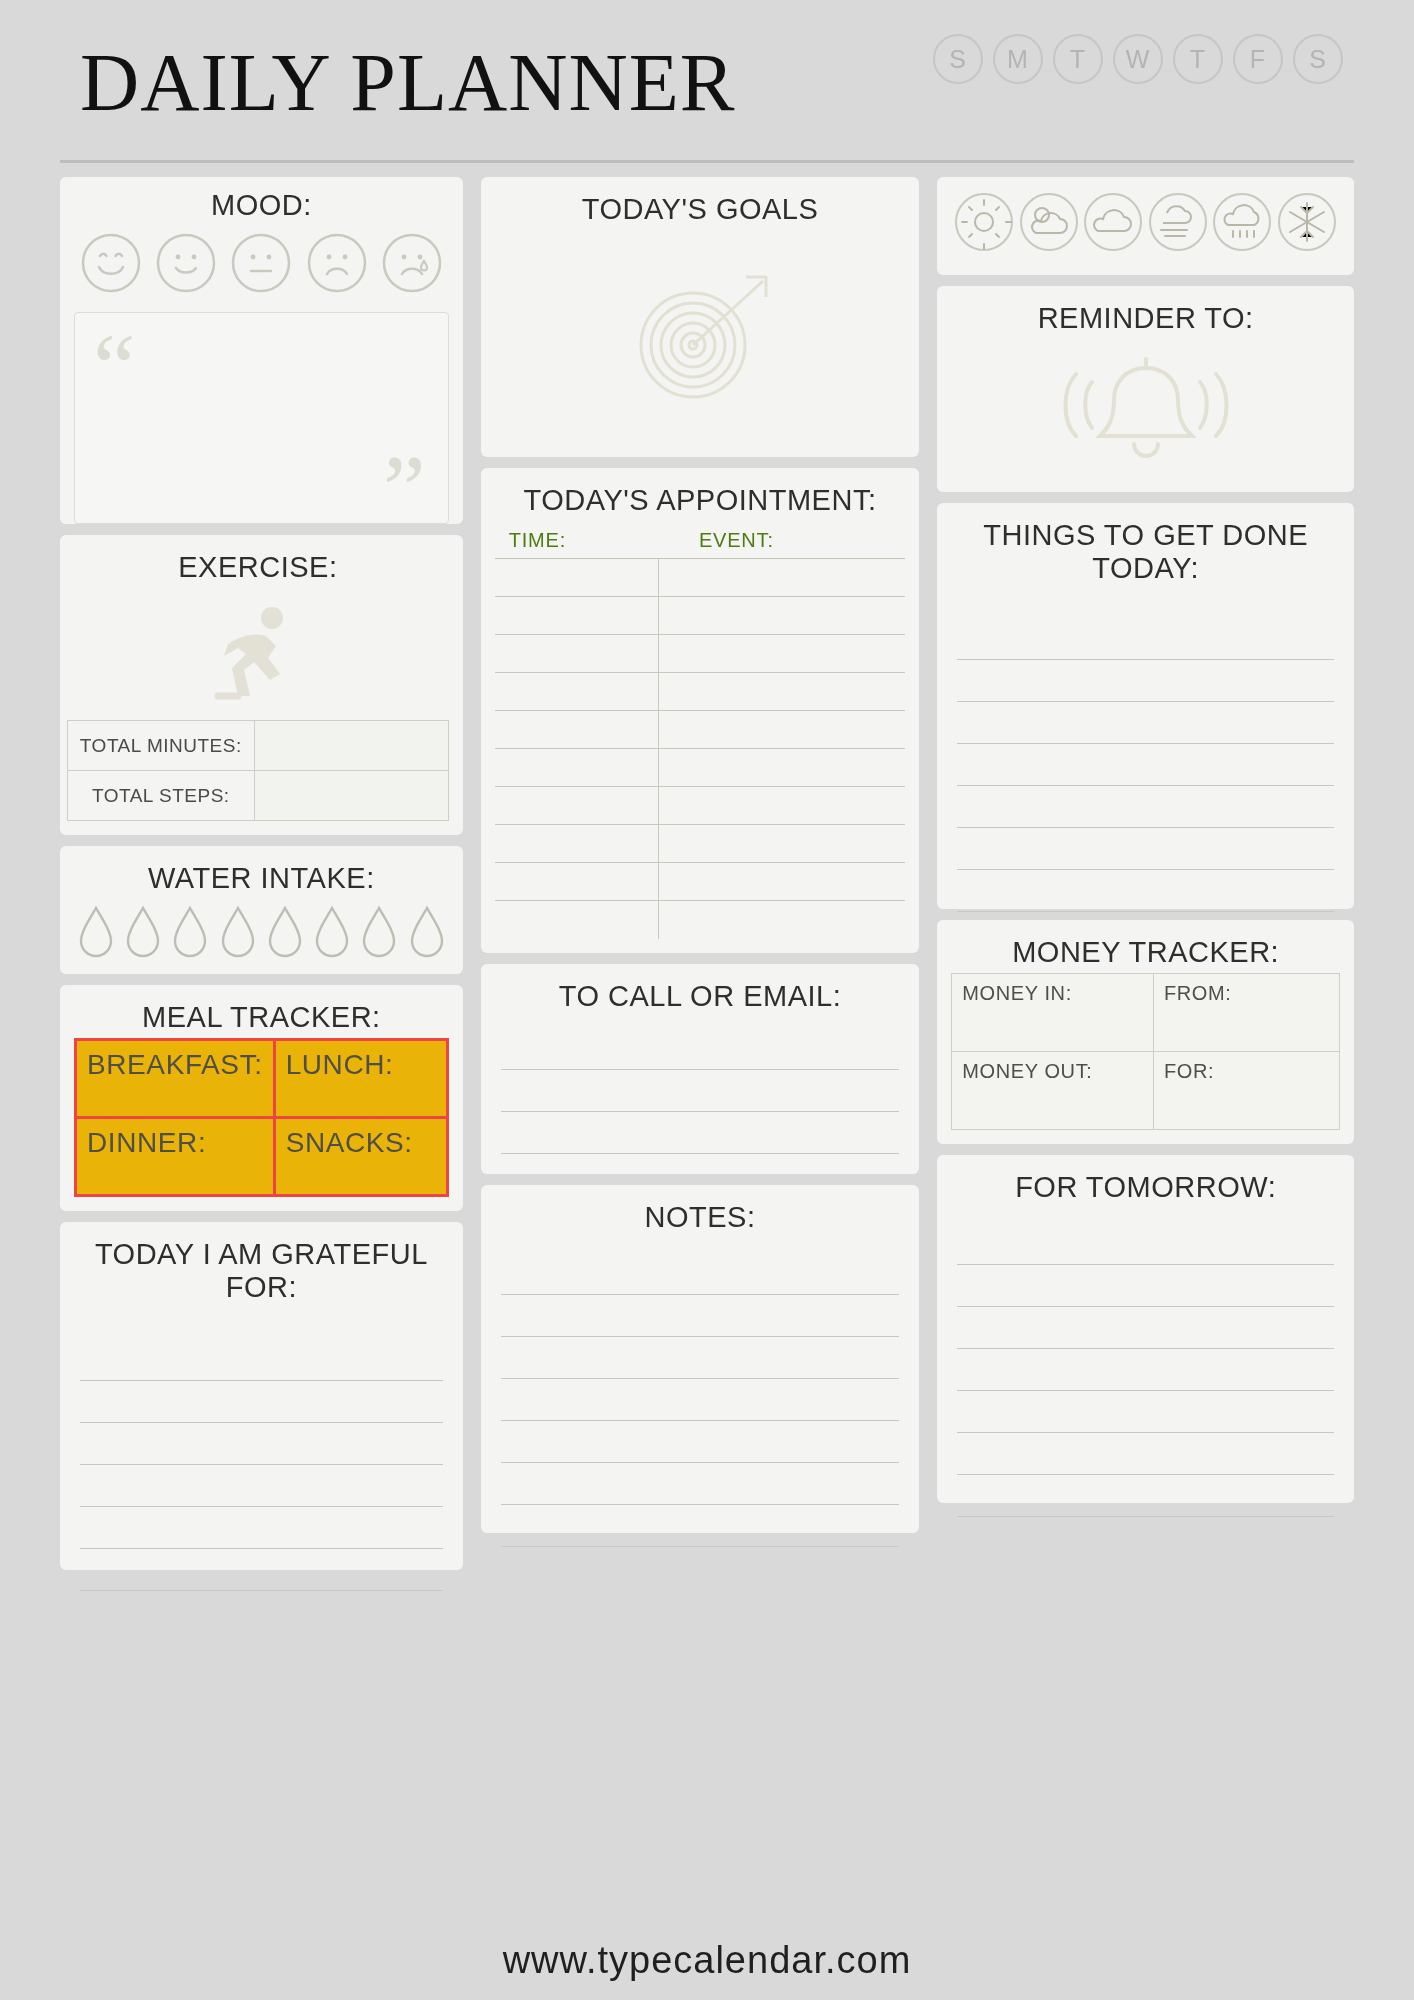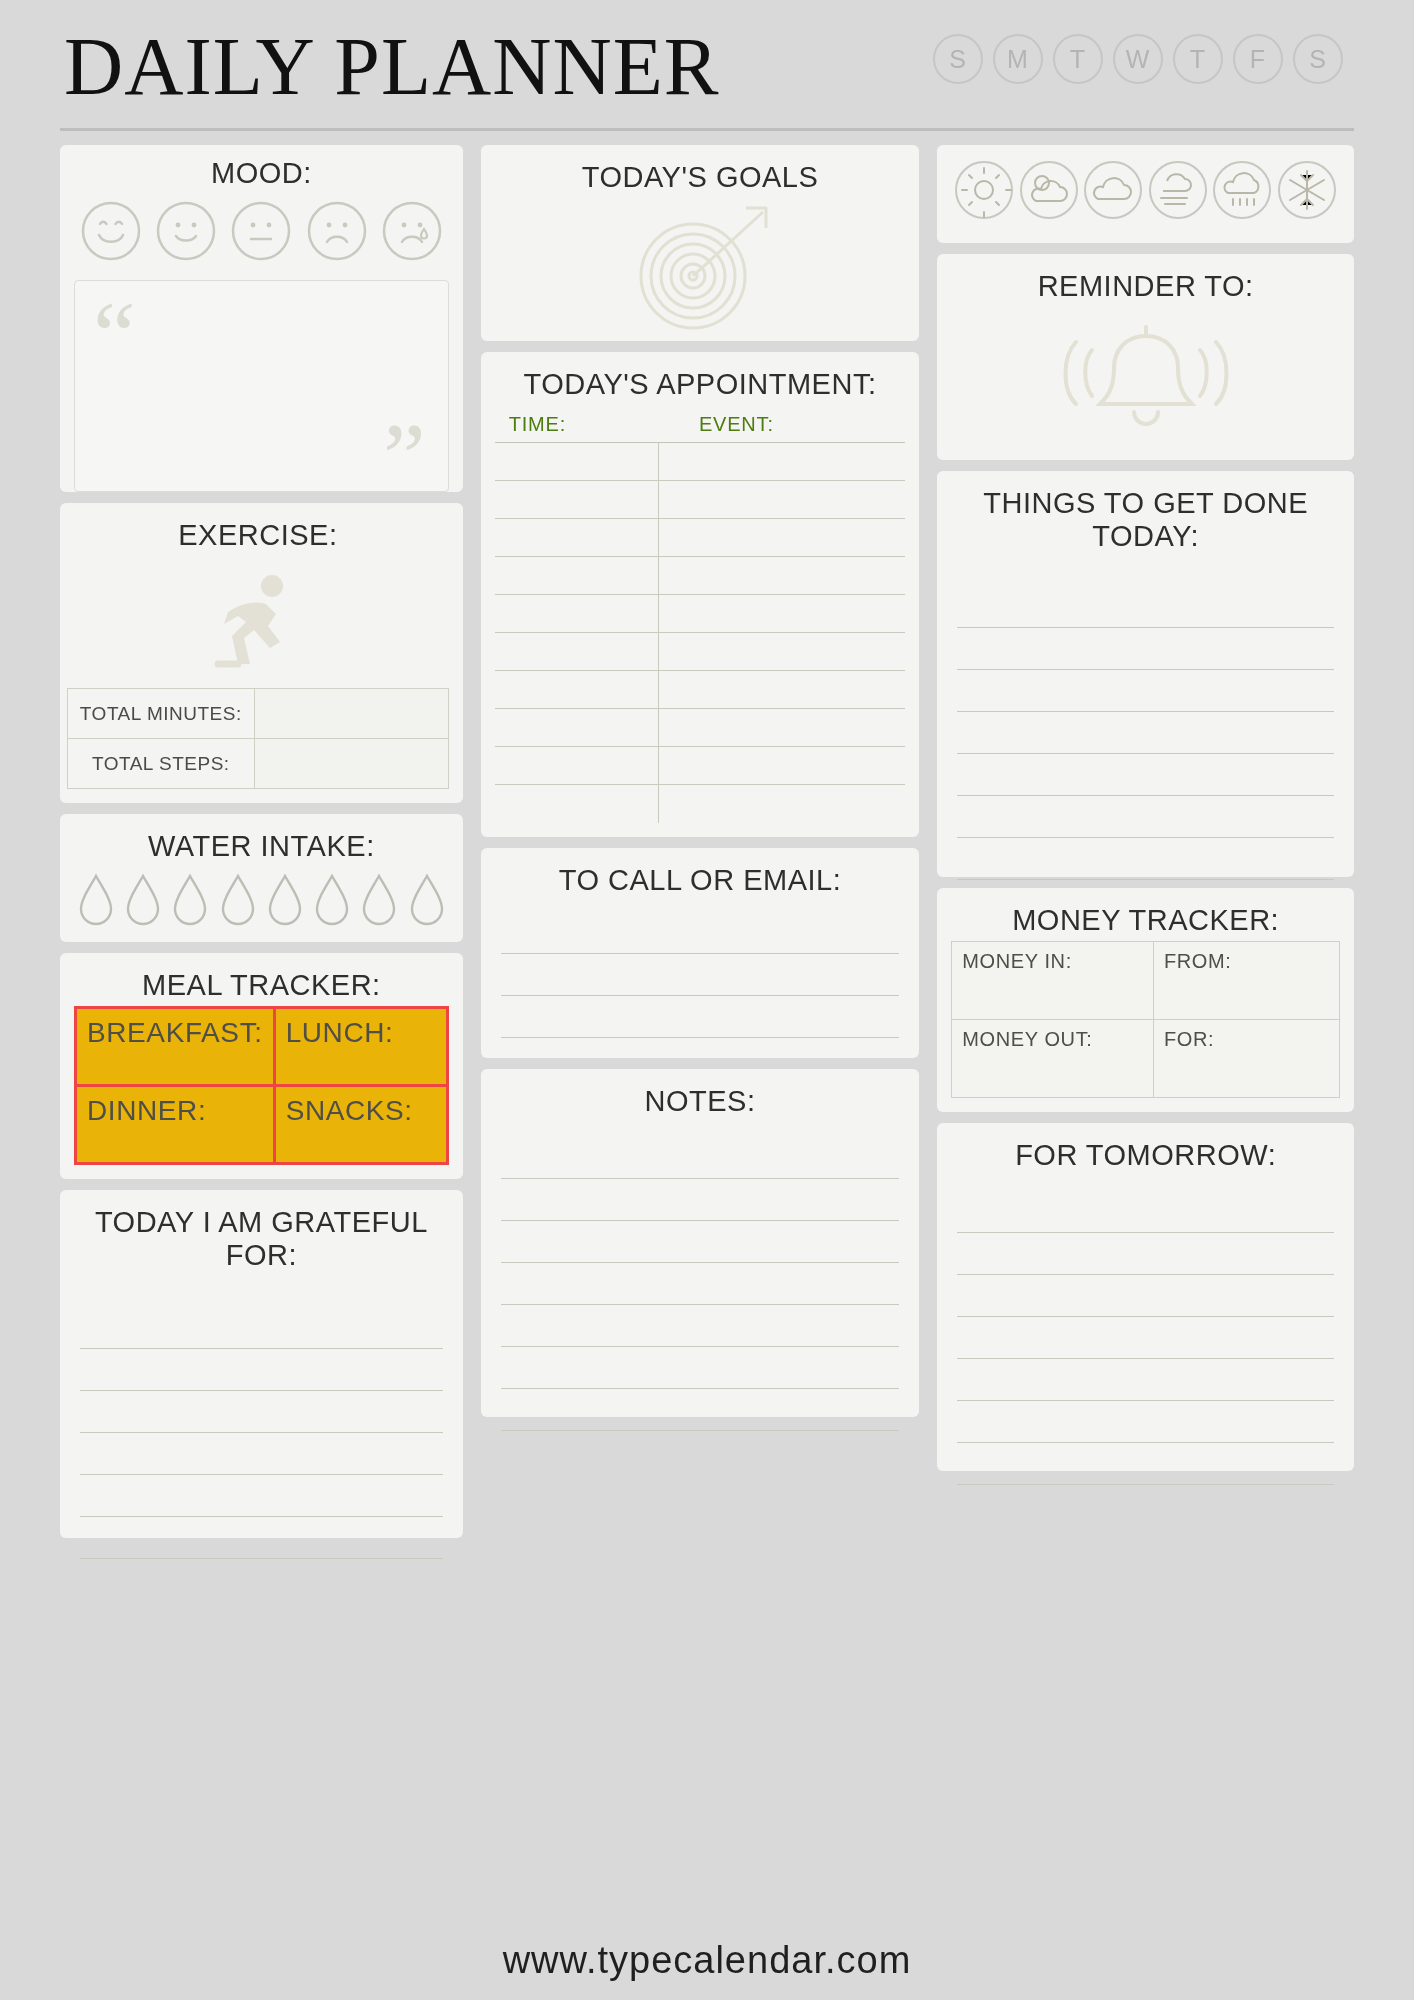--- a/index.html
+++ b/index.html
@@ -11,21 +11,21 @@
     color:#2b2b2b;
     overflow:hidden;
   }
   .page { position:relative; width:1414px; height:2000px; padding:0 60px; }
 
   
   .header { display:flex; align-items:flex-start; justify-content:space-between; padding-top:24px; }
   .title {
     font-family:"Liberation Serif", serif;
     font-size:82px; letter-spacing:1px; font-weight:400;
-    line-height:1.05; margin:0; padding-left:4px; color:#111;
+    line-height:1.05; margin:16px; padding-left:4px; color:#111;
   }
   .date-block { width:425px; }
   .date-box {
     background:#ededed; border-radius:10px; height:62px;
     display:flex; align-items:center; padding-left:22px;
     font-size:27px; letter-spacing:1px; color:#3a3a3a;
   }
   .days { display:flex; gap:10px; margin-top:10px; padding-left:4px; }
   .day {
     width:50px; height:50px; border-radius:50%;
@@ -281,21 +281,21 @@
           <div class="line"></div>
           <div class="line"></div>
           <div class="line"></div>
         </div>
       </div>
 
     </div>
 
     <div class="col col-m">
 
-      <div class="card" style="height:196px; display:flex; flex-direction:column">
+      <div class="card" style="height:280px; display:flex; flex-direction:column">
         <div class="card-title">TODAY'S GOALS</div>
         <div class="icon-card" style="flex:1">
           <svg width="175" height="140" viewBox="0 0 175 140">
             <g fill="none" stroke="#e1e0d3" stroke-width="3">
               <circle cx="80" cy="78" r="52"></circle>
                 <circle cx="80" cy="78" r="42"></circle>
               <circle cx="80" cy="78" r="32"></circle>
                 <circle cx="80" cy="78" r="22"></circle>
               <circle cx="80" cy="78" r="12"></circle>
                 <circle cx="80" cy="78" r="4"></circle>

